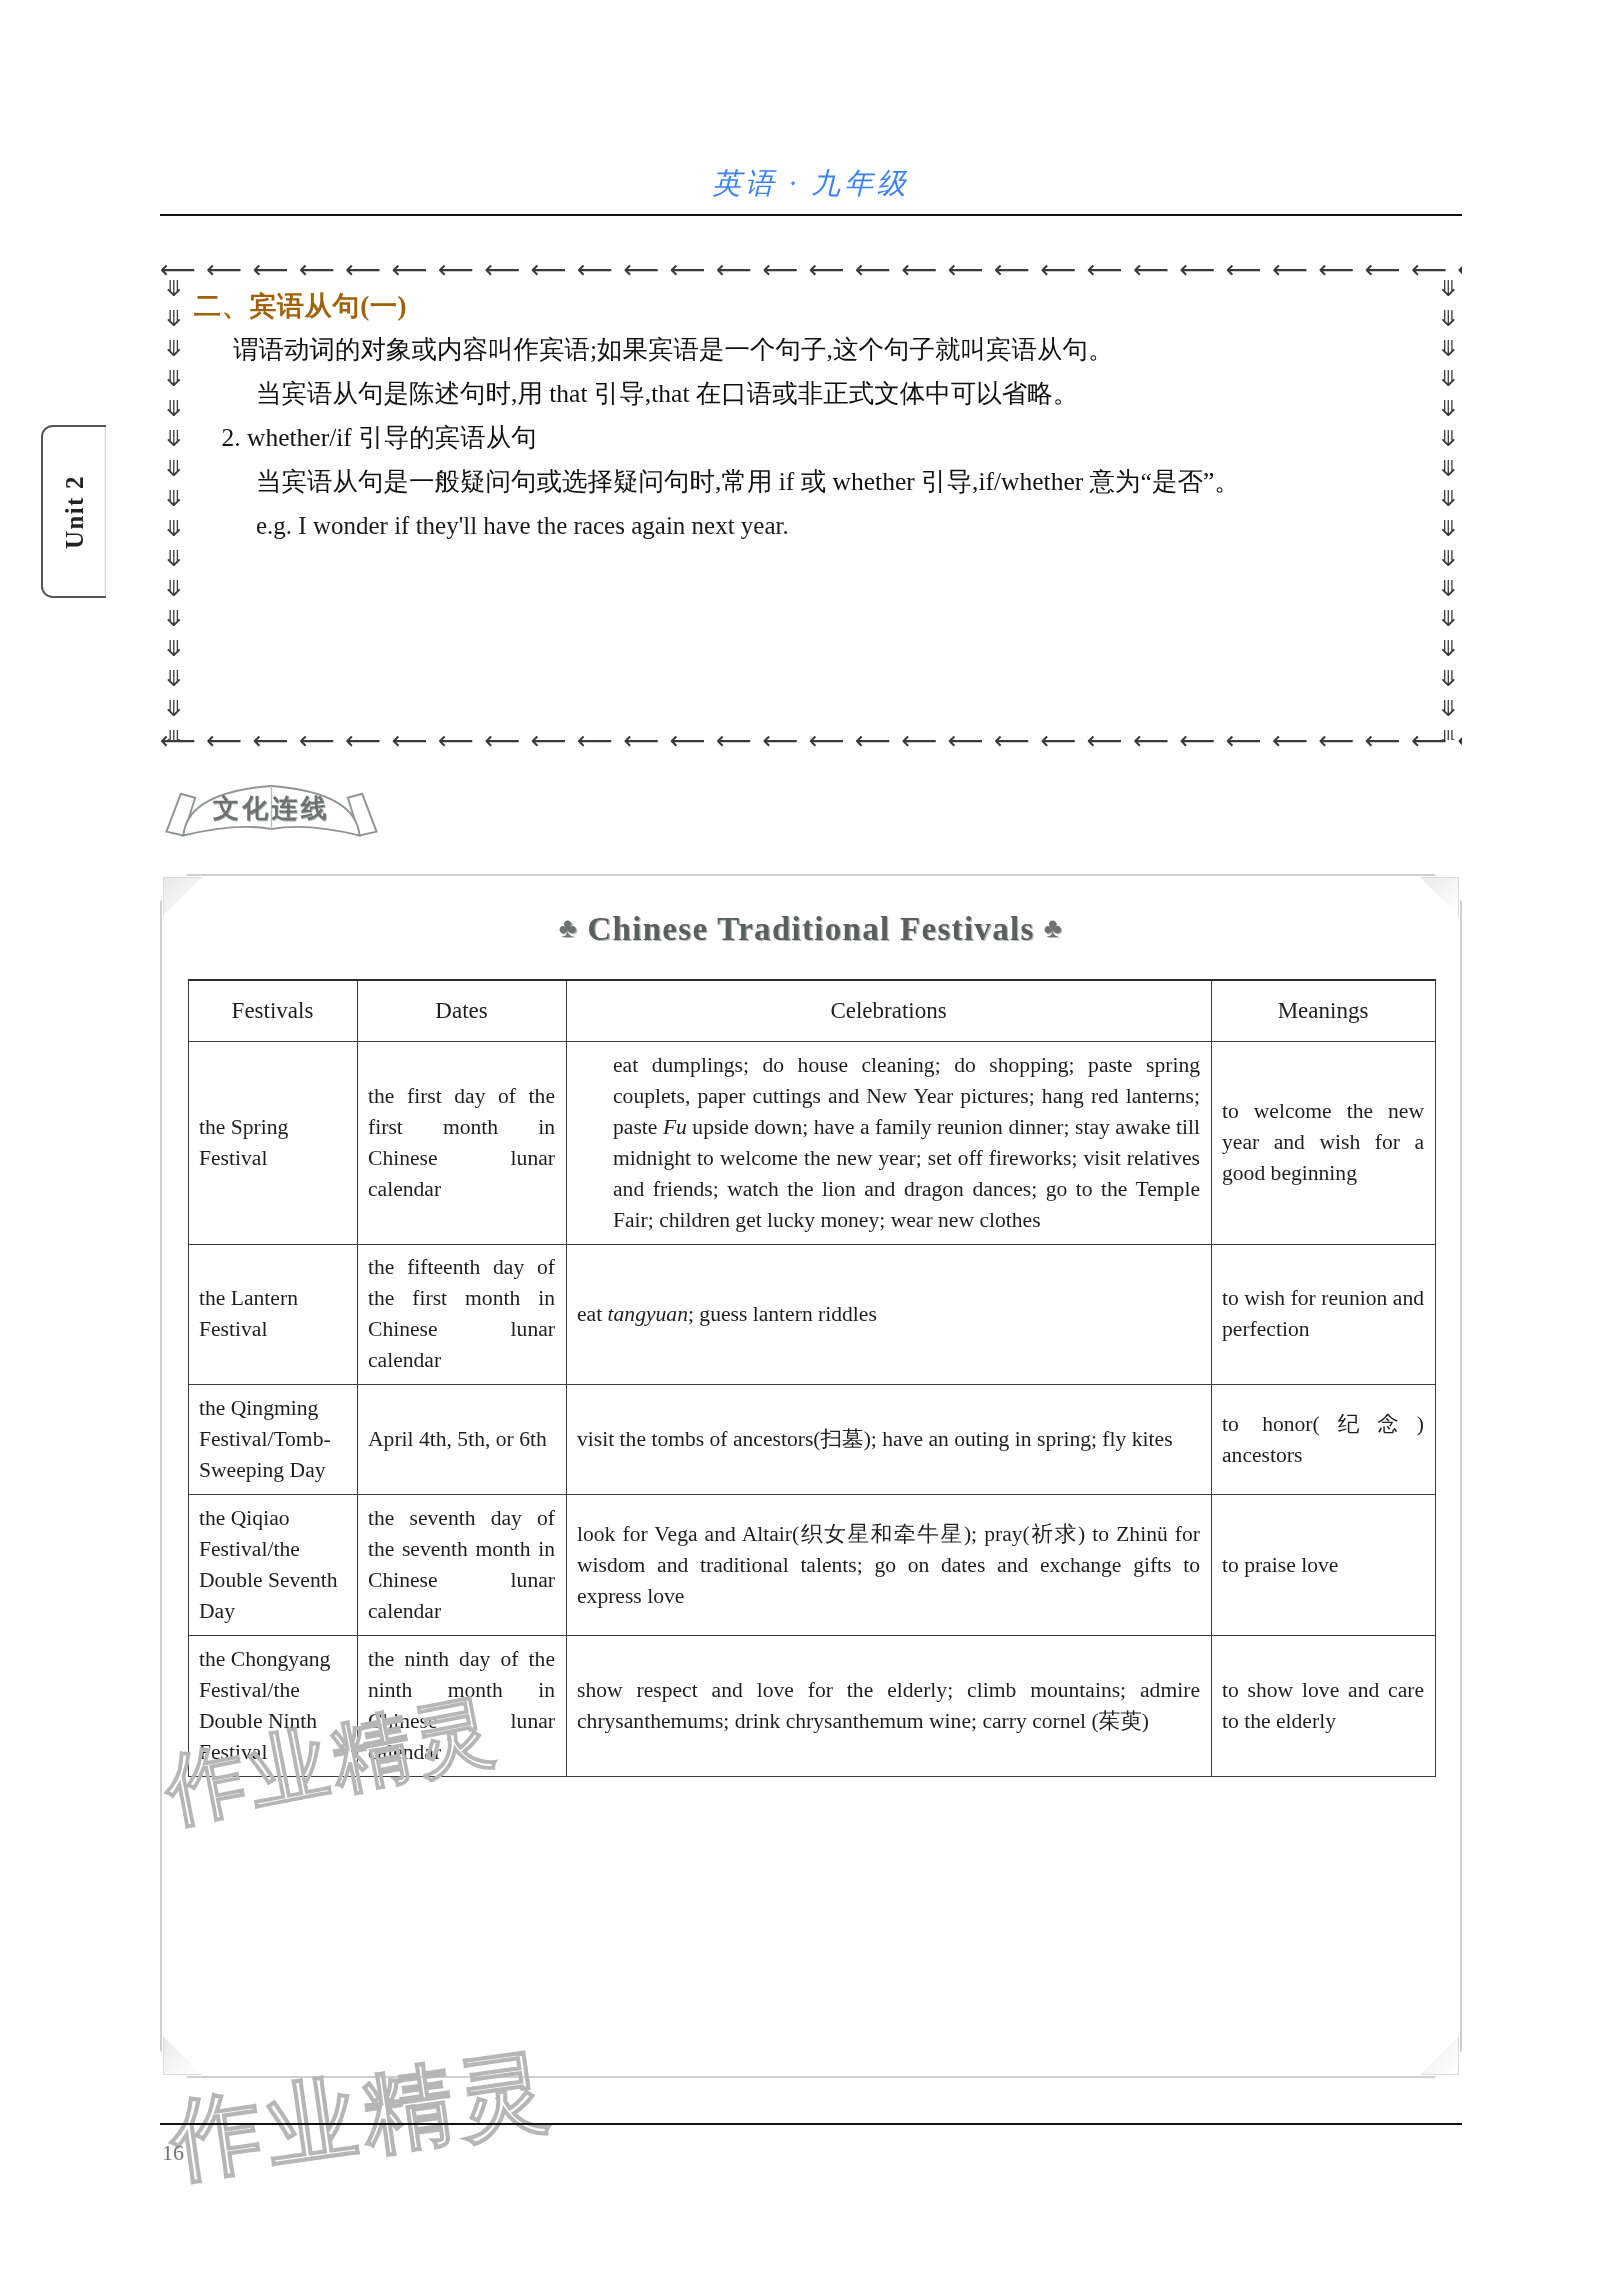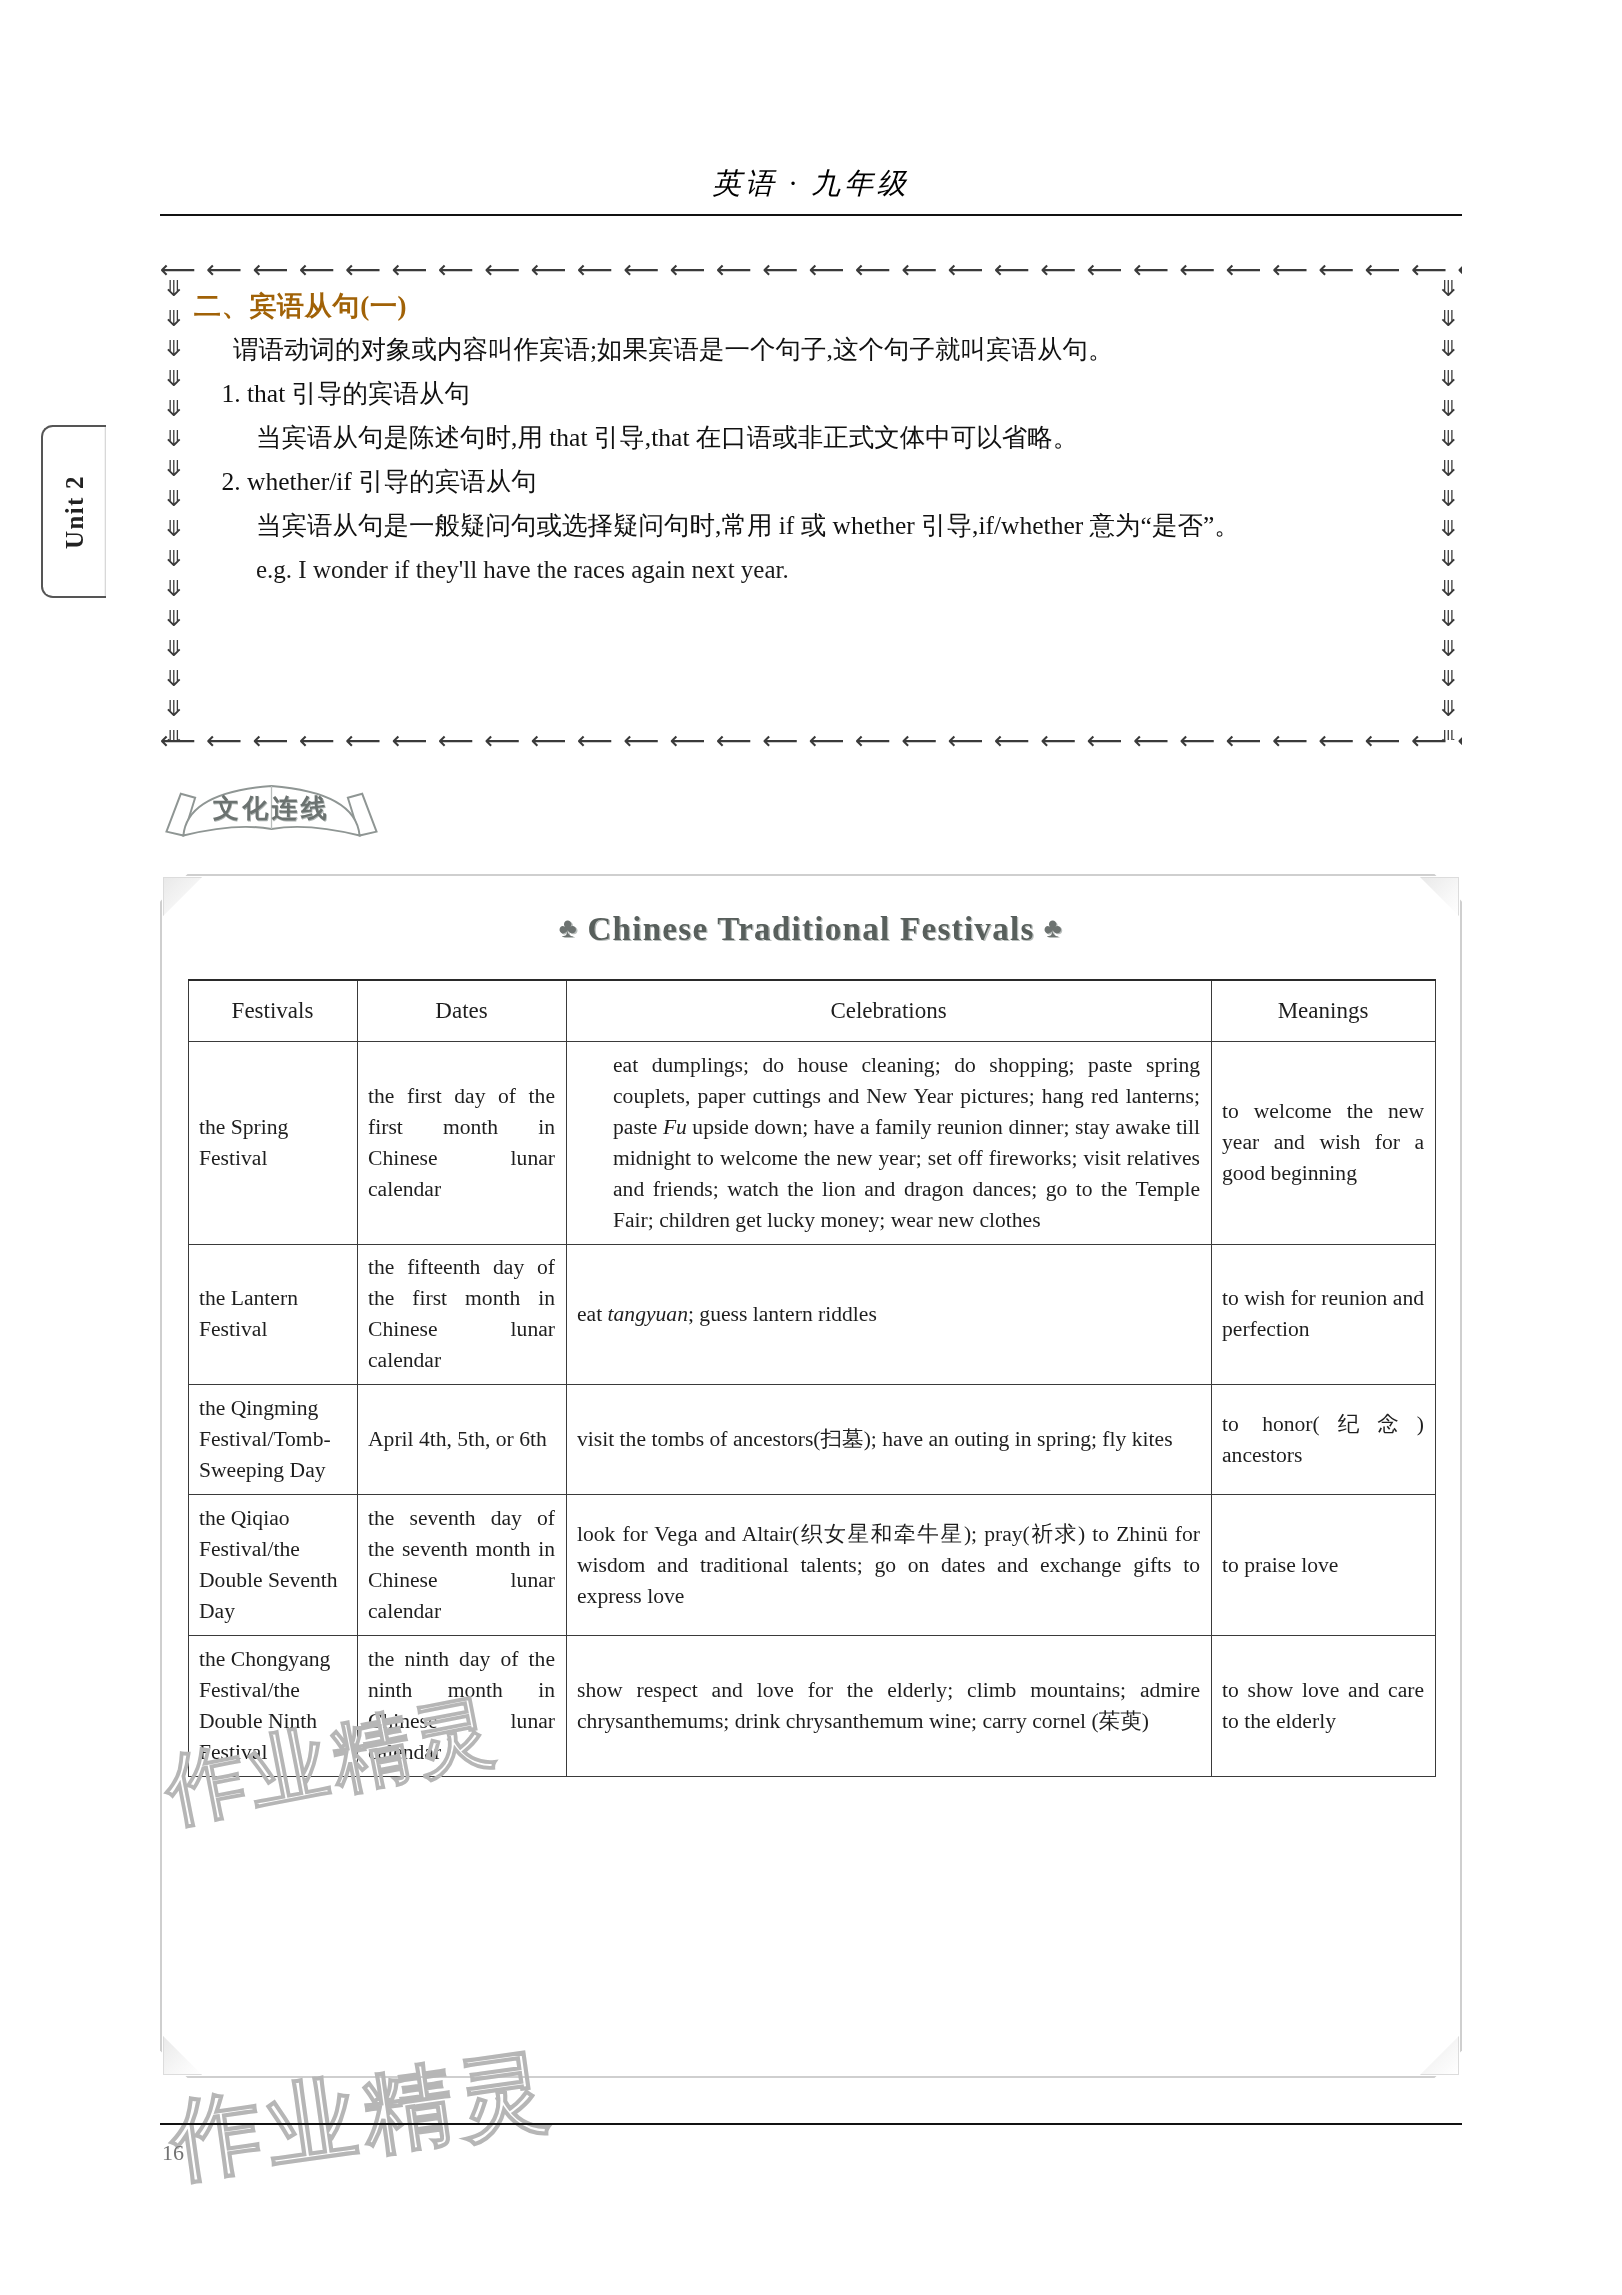--- a/index.html
+++ b/index.html
@@ -21,21 +21,21 @@
     position: absolute;
     left: 160px;
     top: 164px;
     width: 1302px;
     text-align: center;
   }
   .page-header .hdr-text {
     font-family: "Liberation Serif", serif;
     font-size: 29px;
     letter-spacing: 3.9px;
-    color: #000000;
+    color: #3b82f6;
     font-style: italic;
   }
   .header-rule {
     position: absolute;
     left: 160px;
     top: 214px;
     width: 1302px;
     height: 2px;
     background: #111;
   }
@@ -305,21 +305,20 @@
 
 <div class="grammar-box">
   <div class="arrow-row top">⟵⟵⟵⟵⟵⟵⟵⟵⟵⟵⟵⟵⟵⟵⟵⟵⟵⟵⟵⟵⟵⟵⟵⟵⟵⟵⟵⟵⟵⟵⟵⟵⟵⟵⟵⟵</div>
   <div class="arrow-row bottom">⟵⟵⟵⟵⟵⟵⟵⟵⟵⟵⟵⟵⟵⟵⟵⟵⟵⟵⟵⟵⟵⟵⟵⟵⟵⟵⟵⟵⟵⟵⟵⟵⟵⟵⟵⟵</div>
   <div class="arrow-col left">⤋<br>⤋<br>⤋<br>⤋<br>⤋<br>⤋<br>⤋<br>⤋<br>⤋<br>⤋<br>⤋<br>⤋<br>⤋<br>⤋<br>⤋<br>⤋</div>
   <div class="arrow-col right">⤋<br>⤋<br>⤋<br>⤋<br>⤋<br>⤋<br>⤋<br>⤋<br>⤋<br>⤋<br>⤋<br>⤋<br>⤋<br>⤋<br>⤋<br>⤋</div>
 
   <div class="grammar-inner">
     <div class="g-heading">二、宾语从句(一)</div>
     <p class="g-para indent1 just">谓语动词的对象或内容叫作宾语;如果宾语是一个句子,这个句子就叫宾语从句。</p>
-    <p class="g-num">1. that 引导的宾语从句</p>
     <p class="g-para indent2 just">当宾语从句是陈述句时,用 that 引导,that 在口语或非正式文体中可以省略。</p>
     <p class="g-num">2. whether/if 引导的宾语从句</p>
     <p class="g-para indent2 just">当宾语从句是一般疑问句或选择疑问句时,常用 if 或 whether 引导,if/whether 意为“是否”。</p>
     <p class="eg">e.g. I wonder if they'll have the races again next year.</p>
   </div>
 </div>
 
 <div class="culture-banner">
   <svg width="229" height="77" viewBox="0 0 350 118">
     <path d="M14 96 L36 38 L58 44 L40 102 Z" fill="#ffffff" stroke="#8f9694" stroke-width="3"></path>

